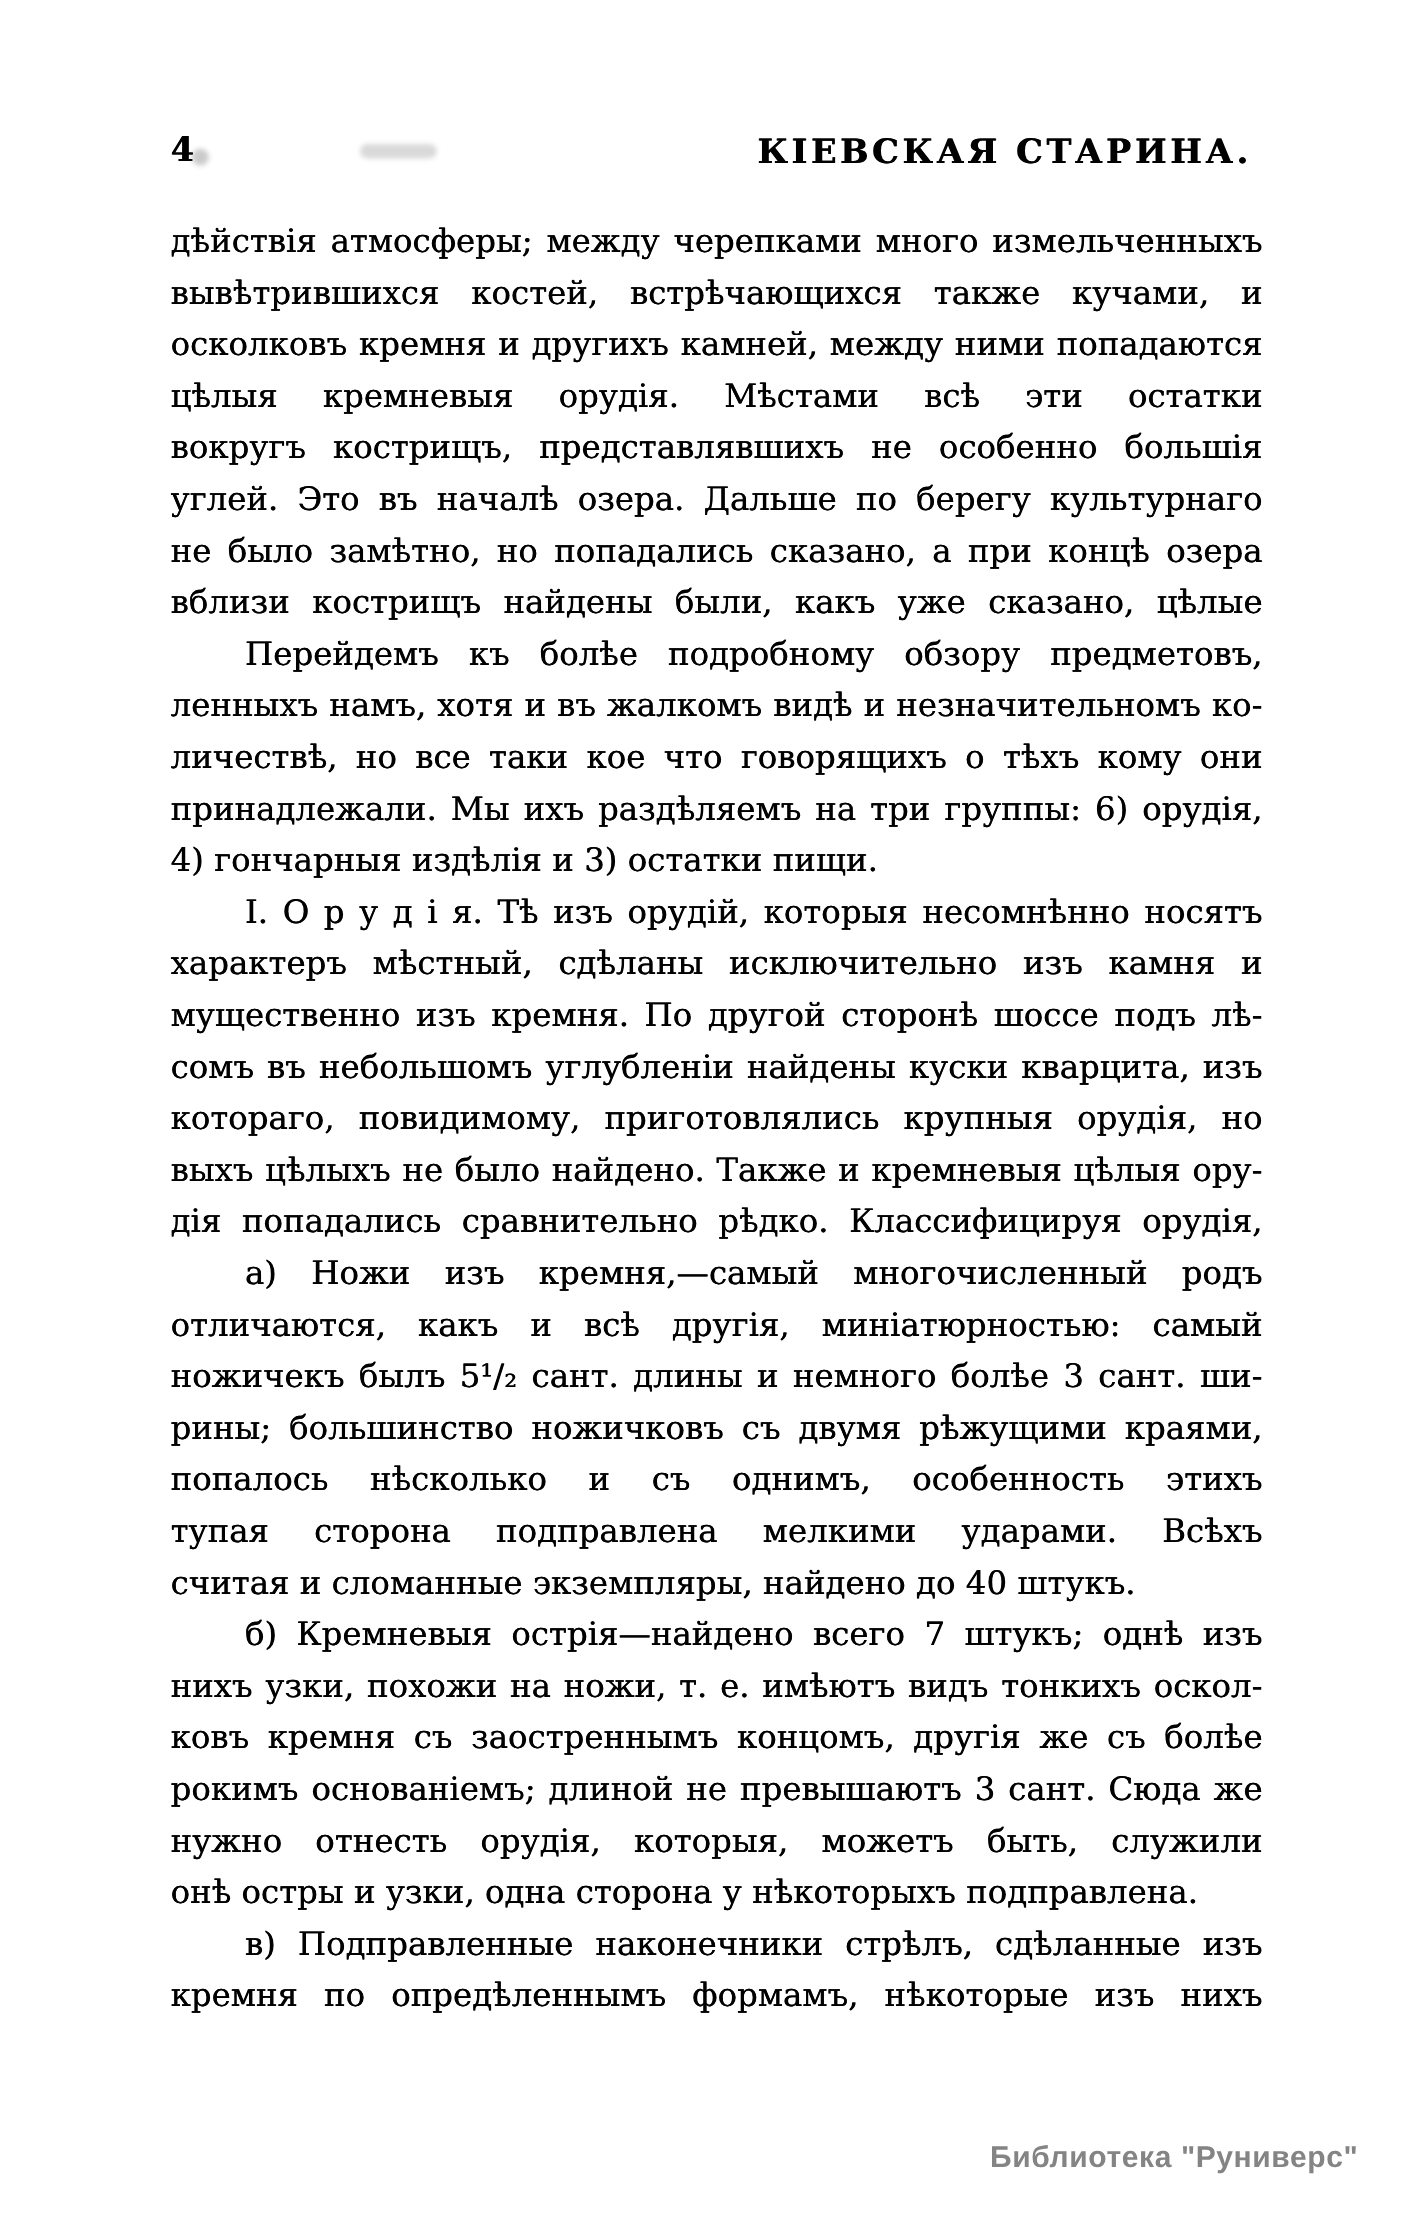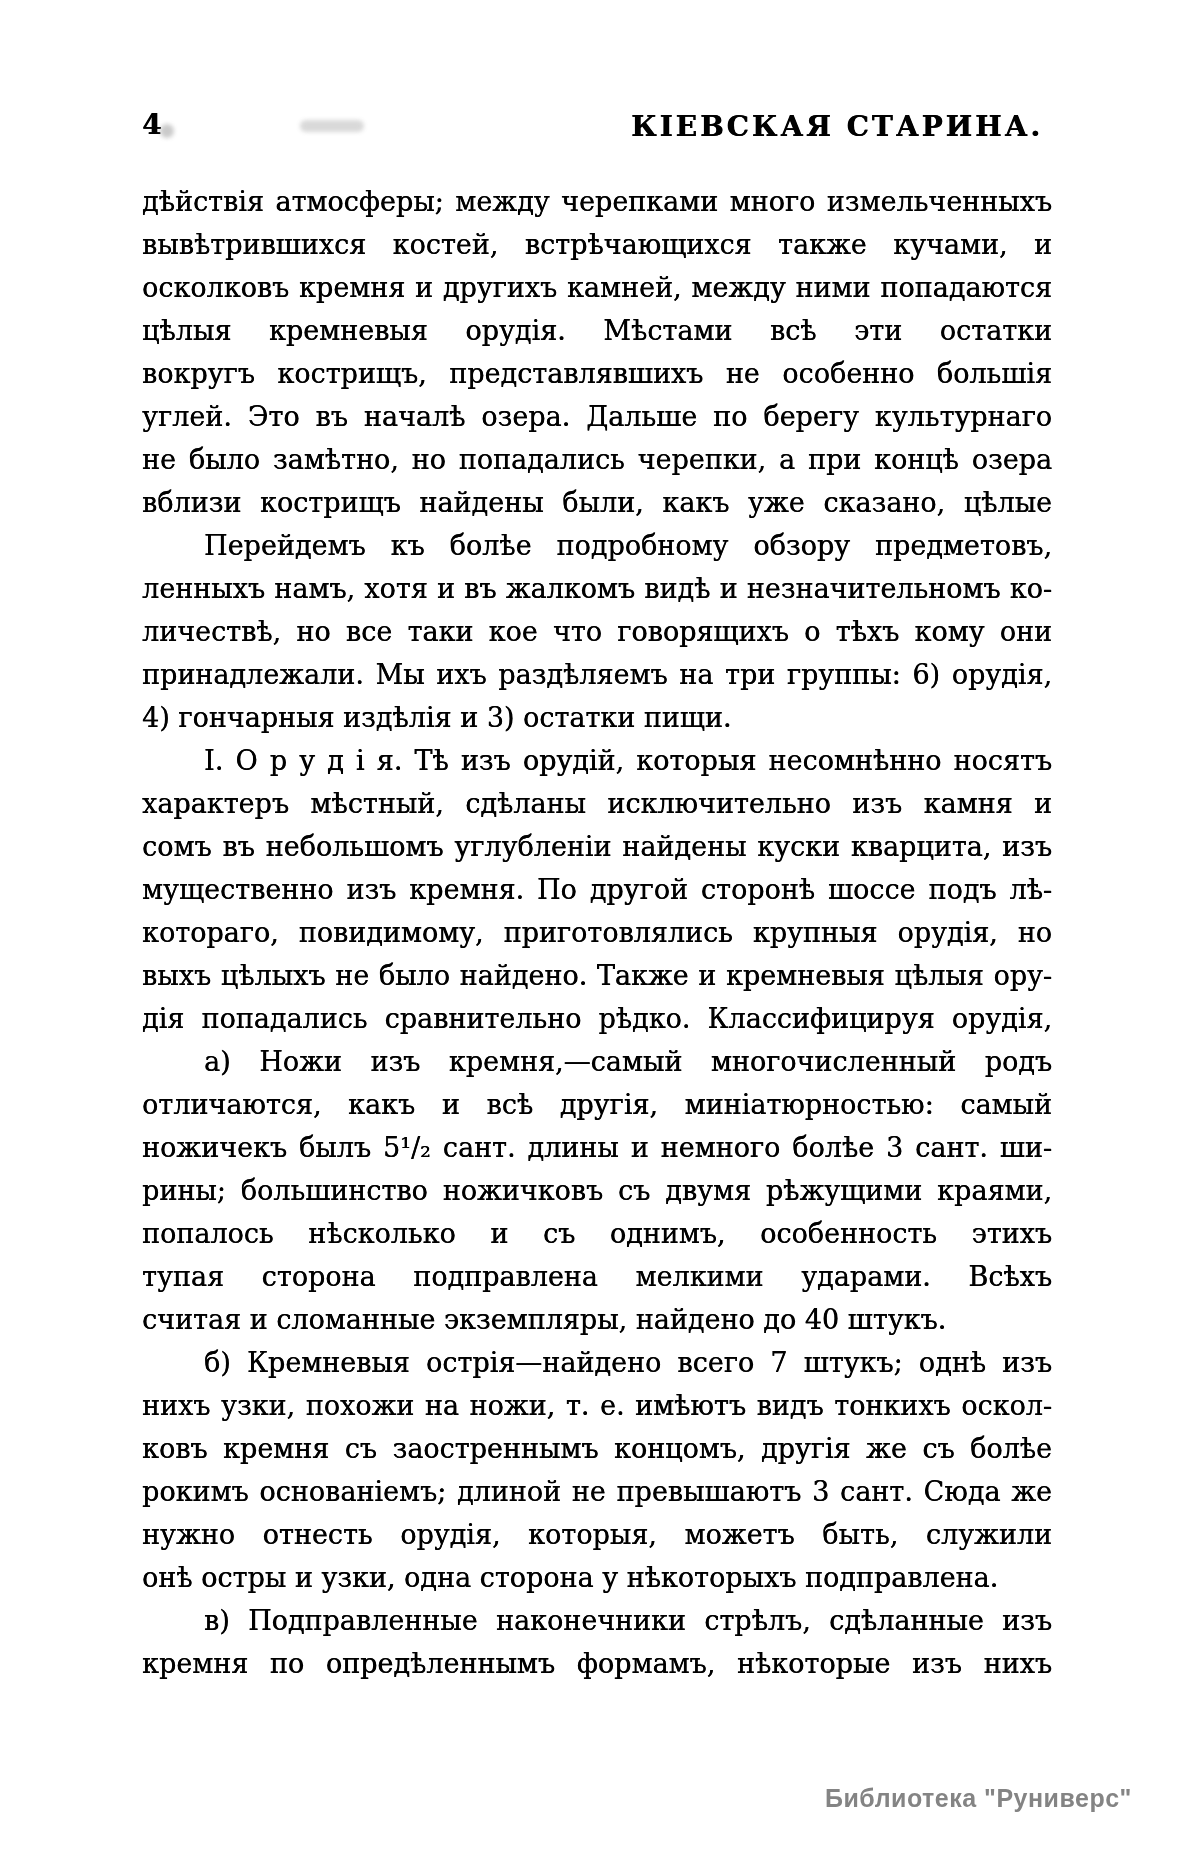--- a/index.html
+++ b/index.html
@@ -102,35 +102,35 @@
   <div class="scan-artifact" id="artifact-2"></div>
 
   <div class="page-body">
       <div>
         <div class="line">дѣйствія атмосферы; между черепками много измельченныхъ</div>
         <div class="line">вывѣтрившихся костей, встрѣчающихся также кучами, и масса</div>
         <div class="line">осколковъ кремня и другихъ камней, между ними попадаются и</div>
         <div class="line">цѣлыя кремневыя орудія. Мѣстами всѣ эти остатки расположены</div>
         <div class="line">вокругъ кострищъ, представлявшихъ не особенно большія кучи</div>
         <div class="line">углей. Это въ началѣ озера. Дальше по берегу культурнаго слоя</div>
-        <div class="line">не было замѣтно, но попадались черепки, а при концѣ озера</div>
+        <div class="line">не было замѣтно, но попадались сказано, а при концѣ озера</div>
         <div class="line">вблизи кострищъ найдены были, какъ уже сказано, цѣлые сосуды.</div>
       </div>
       <div>
         <div class="line indent">Перейдемъ къ болѣе подробному обзору предметовъ, остав-</div>
         <div class="line">ленныхъ намъ, хотя и въ жалкомъ видѣ и незначительномъ ко-</div>
         <div class="line">личествѣ, но все таки кое что говорящихъ о тѣхъ кому они</div>
         <div class="line">принадлежали. Мы ихъ раздѣляемъ на три группы: 6) орудія,</div>
         <div class="line no-stretch">4) гончарныя издѣлія и 3) остатки пищи.</div>
       </div>
       <div>
         <div class="line indent">I. О р у д і я. Тѣ изъ орудій, которыя несомнѣнно носятъ</div>
         <div class="line">характеръ мѣстный, сдѣланы исключительно изъ камня и преи-</div>
+        <div class="line">мущественно изъ кремня. По другой сторонѣ шоссе подъ лѣ-</div>
         <div class="line">сомъ въ небольшомъ углубленіи найдены куски кварцита, изъ</div>
-        <div class="line">мущественно изъ кремня. По другой сторонѣ шоссе подъ лѣ-</div>
         <div class="line">котораго, повидимому, приготовлялись крупныя орудія, но тако-</div>
         <div class="line">выхъ цѣлыхъ не было найдено. Также и кремневыя цѣлыя ору-</div>
         <div class="line">дія попадались сравнительно рѣдко. Классифицируя орудія, ихъ</div>
       </div>
       <div>
         <div class="line indent">а) Ножи изъ кремня,—самый многочисленный родъ орудій,</div>
         <div class="line">отличаются, какъ и всѣ другія, миніатюрностью: самый большій</div>
         <div class="line">ножичекъ былъ 5¹/₂ сант. длины и немного болѣе 3 сант. ши-</div>
         <div class="line">рины; большинство ножичковъ съ двумя рѣжущими краями, хотя</div>
         <div class="line">попалось нѣсколько и съ однимъ, особенность этихъ послѣднихъ —</div>

